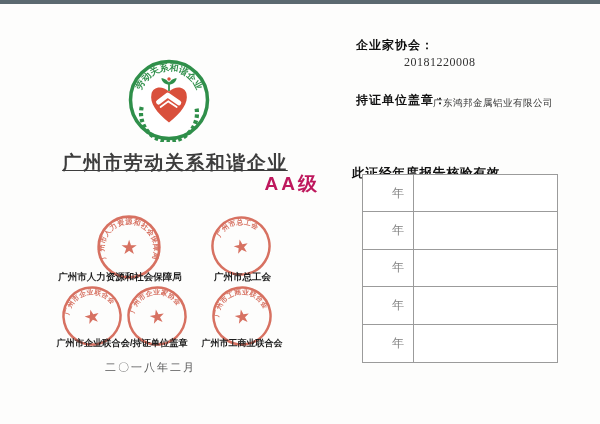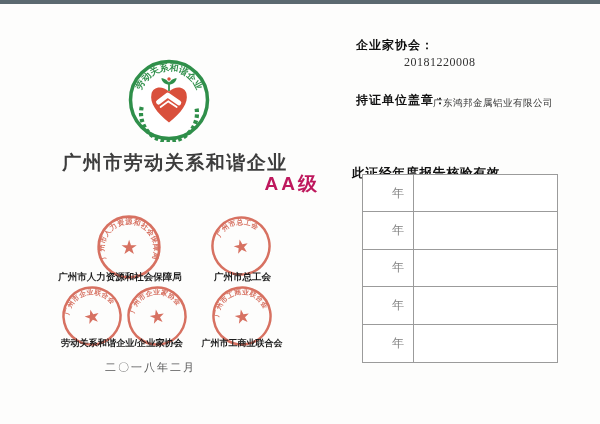--- a/index.html
+++ b/index.html
@@ -5,21 +5,21 @@
   html,body{margin:0;padding:0;background:#e9e9e9;}
   .stage{
     position:relative;width:600px;height:424px;background:#fdfdfc;
     font-family:"Liberation Sans",sans-serif;overflow:hidden;
   }
   .top-edge{position:absolute;left:0;top:0;width:600px;height:4px;background:#5b6970;}
   .abs{position:absolute;}
   
   .emblem{left:127px;top:58px;width:84px;height:84px;}
   .cert-title{left:30px;top:150px;width:290px;text-align:center;
-    font-size:19px;font-weight:bold;color:#3d3d3d;letter-spacing:1.5px;}
+    font-size:19px;font-weight:bold;color:#3d3d3d;letter-spacing:1.5px;text-decoration:underline;}
   .cert-grade{left:30px;top:171px;width:290px;text-align:right;
     font-size:19px;font-weight:bold;color:#be185d;letter-spacing:3px;}
   .seal{position:absolute;opacity:.82;}
   .seal-ring{fill:none;stroke:#cf5340;stroke-width:4;}
   .seal-arc{fill:none;}
   .seal-arc-text{font-size:11px;font-weight:bold;fill:#cf5340;letter-spacing:.5px;}
   .seal-star{font-size:30px;fill:#cf5340;text-anchor:middle;}
   .seal-label{position:absolute;font-size:9.5px;font-weight:bold;color:#1c1c1c;
     text-align:center;white-space:nowrap;}
   .issue-date{left:105px;top:360px;width:130px;text-align:left;
@@ -98,21 +98,21 @@
       <text class="seal-arc-text"><textPath href="#arc-s4" startOffset="50%" text-anchor="middle">广州市企业家协会</textPath></text>
       <text class="seal-star" x="50" y="61">★</text>
     </svg>
     <svg class="seal" style="left:211px;top:285px;width:62px;height:62px;transform:rotate(-10deg);" viewBox="0 0 100 100">
       <circle class="seal-ring" cx="50" cy="50" r="46"></circle>
       <path id="arc-s5" class="seal-arc" d="M 15,68 A 38,38 0 1 1 85,68"></path>
       <text class="seal-arc-text"><textPath href="#arc-s5" startOffset="50%" text-anchor="middle">广州市工商业联合会</textPath></text>
       <text class="seal-star" x="50" y="61">★</text>
     </svg>
 
-    <div class="seal-label" style="left:48px;top:337px;width:148px;font-size:9.2px;">劳动关系和谐企业/企业家协会</div>
+    <div class="seal-label" style="left:48px;top:337px;width:148px;font-size:9.2px;">广州市企业联合会/持证单位盖章</div>
     <div class="seal-label" style="left:196px;top:337px;width:92px;font-size:9px;">广州市工商业联合会</div>
 
     <div class="abs issue-date">二〇一八年二月</div>
   </div>
 
   <div>
 
     <div class="abs field-label cert-no-label">企业家协会：</div>
     <div class="abs cert-no-value">20181220008</div>
 

